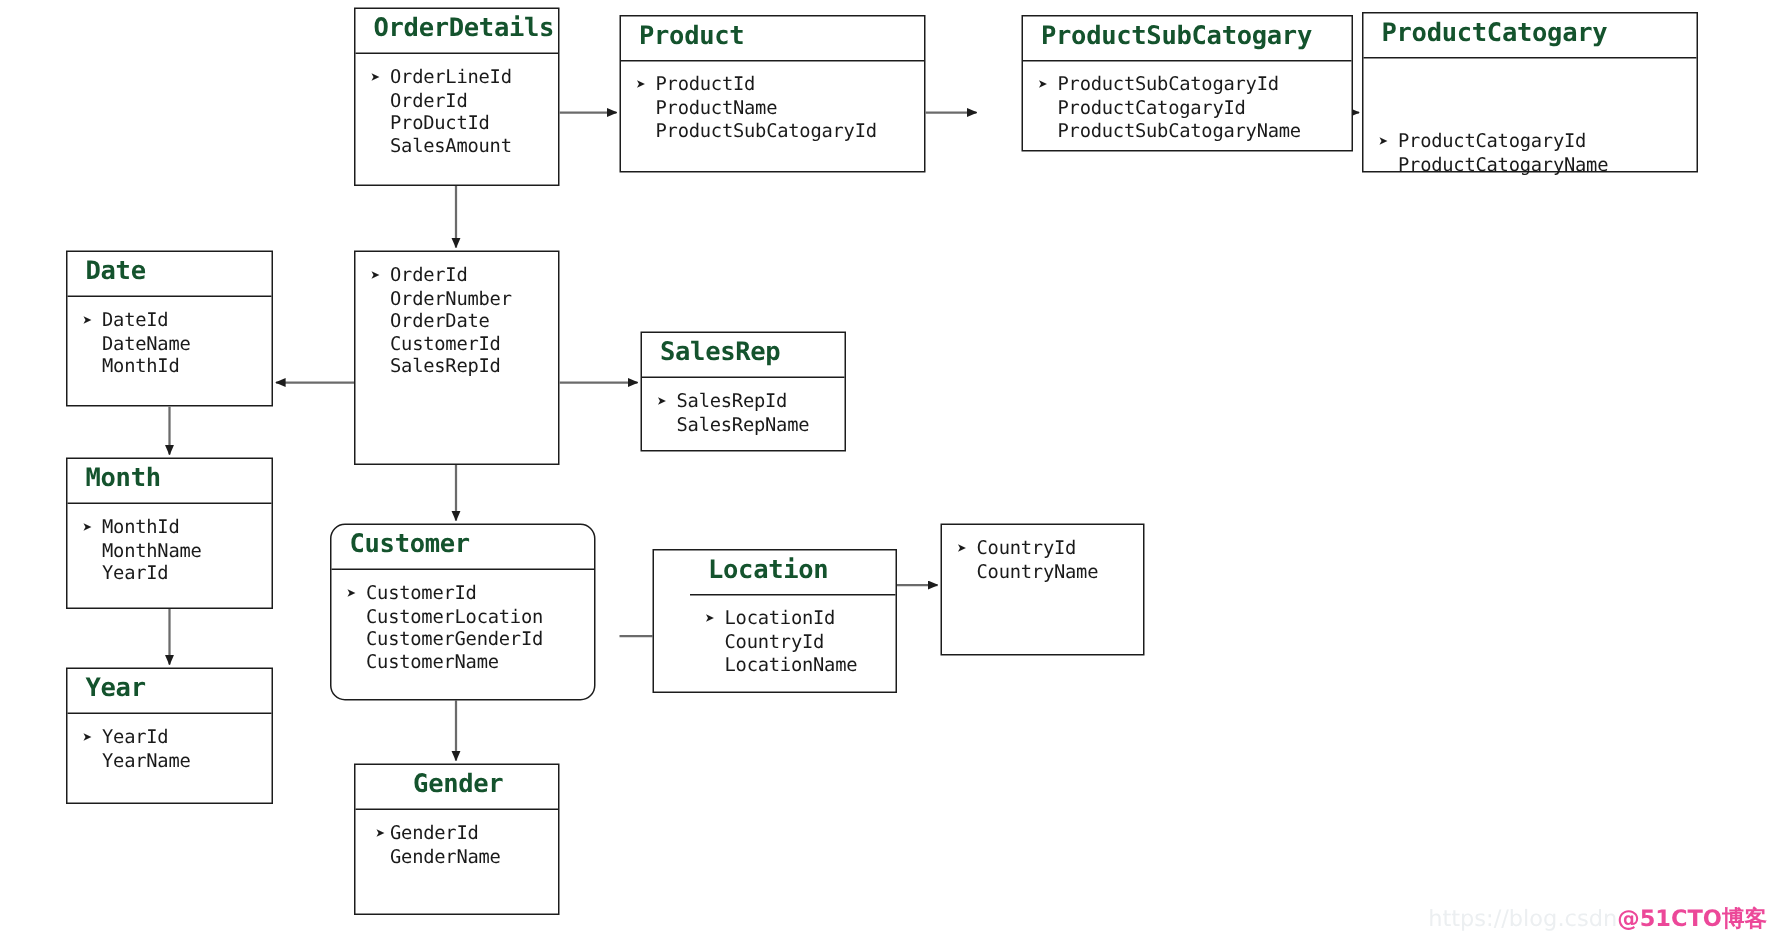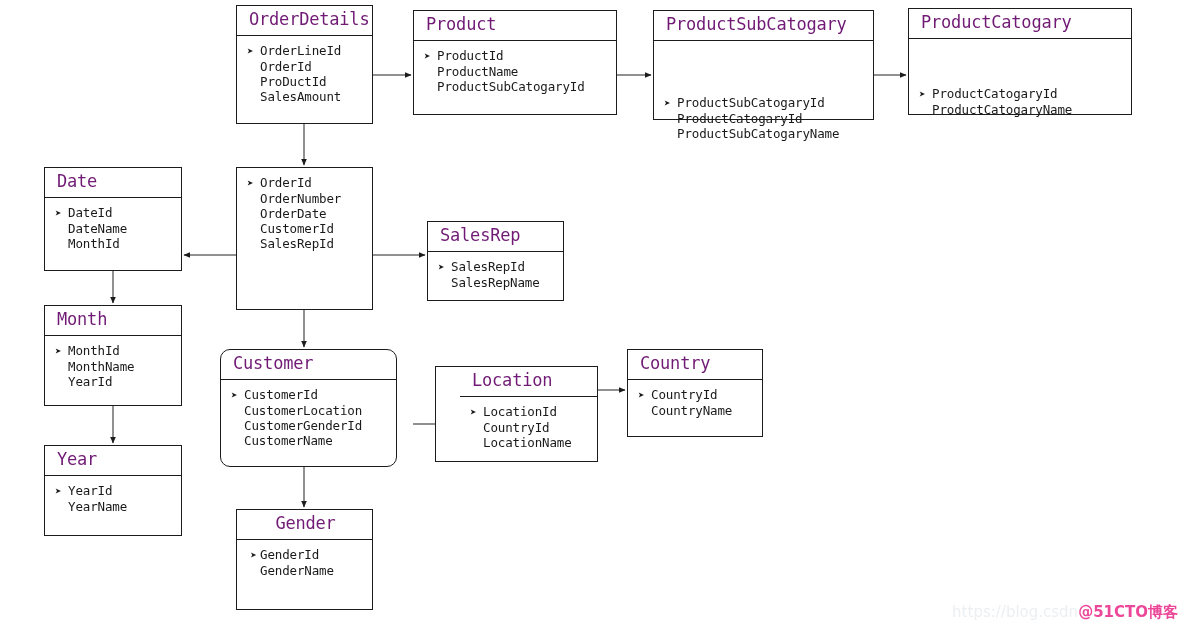--- a/index.html
+++ b/index.html
@@ -38,24 +38,25 @@
     display: flex;
     flex-direction: column;
   }
 
   .entity-title {
     box-sizing: border-box;
     border-bottom: 1.6px solid #1c1c1c;
     padding: 4px 10px 5px 12px;
     font-size: 17px;
     line-height: 1.15;
-    color: #701a75;
+    color: #14532d;
     letter-spacing: -0.2px;
     white-space: nowrap;
     flex: 0 0 auto;
+    font-weight: bold;
   }
 
   .entity-fields {
     box-sizing: border-box;
     padding: 7px 8px 6px 10px;
     flex: 1 1 auto;
     display: flex;
     flex-direction: column;
   }
 
@@ -155,21 +156,21 @@
           <div class="field">
             <span class="pk-marker"></span>
             <span class="field-name">ProductName</span>
           </div>
           <div class="field">
             <span class="pk-marker"></span>
             <span class="field-name">ProductSubCatogaryId</span>
           </div>
         </div>
       </div>
-      <div class="entity" style="left: 653px; top: 10px; width: 221px; height: 110px; gap: 47px;">
+      <div class="entity" style="left: 681px; top: 10px; width: 221px; height: 91px;">
         <div class="entity-title">ProductSubCatogary</div>
         <div class="entity-fields">
           <div class="field">
             <span class="pk-marker">➤</span>
             <span class="field-name">ProductSubCatogaryId</span>
           </div>
           <div class="field">
             <span class="pk-marker"></span>
             <span class="field-name">ProductCatogaryId</span>
           </div>
@@ -295,21 +296,20 @@
             <span class="pk-marker"></span>
             <span class="field-name">CountryId</span>
           </div>
           <div class="field">
             <span class="pk-marker"></span>
             <span class="field-name">LocationName</span>
           </div>
         </div>
       </div>
       <div class="entity" style="left: 627px; top: 349px; width: 136px; height: 88px;">
-        <div class="entity-title">Country</div>
         <div class="entity-fields">
           <div class="field">
             <span class="pk-marker">➤</span>
             <span class="field-name">CountryId</span>
           </div>
           <div class="field">
             <span class="pk-marker"></span>
             <span class="field-name">CountryName</span>
           </div>
         </div>

